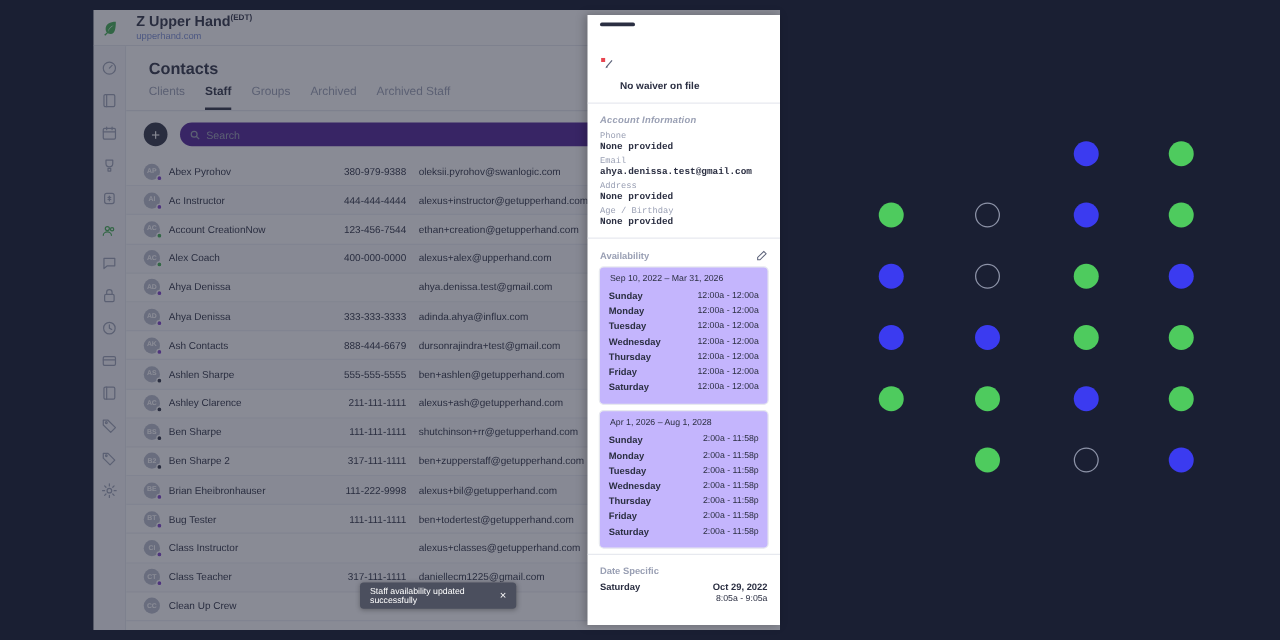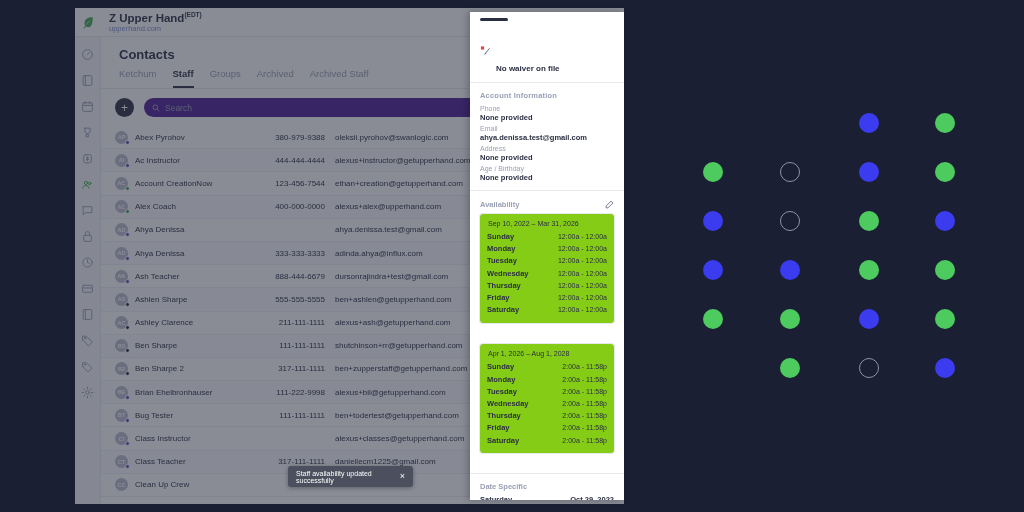--- a/index.html
+++ b/index.html
@@ -115,35 +115,36 @@
 
   .waiver-row {
     display:flex; align-items:center; gap:5px; padding:8px 10px 9px 10px;
     border-bottom:1px solid #e7e9ef;
   }
   .waiver-row .label { font-size:8px; font-weight:bold; color:#2b2f42;margin-top:35px; }
 
   .sect-title {
     font-size:7.5px; font-weight:bold; color:#9aa0b4; padding:8px 10px 2px 10px;
     letter-spacing:.2px;
-  }
-  .field { padding:3px 10px 0 10px; }
+    font-style:italic;
+  }
+  .field { padding:3px 10px 0 10px;font-family:Liberation Mono, monospace; }
   .field .k { font-size:7px; color:#9aa0b4; }
   .field .v { font-size:7.5px; font-weight:bold; color:#2b2f42; margin-top:1px; }
 
   .avail-head {
     display:flex; align-items:center; justify-content:space-between;
     padding:9px 10px 4px 10px; border-top:1px solid #e7e9ef; margin-top:8px;
   }
   .avail-head .t { font-size:7.5px; font-weight:bold; color:#9aa0b4; }
   .pencil { width:9px; height:9px; color:#5c6279; }
 
   .avail-card {
-    margin:0 9px 19px 9px; border:1px solid #e7e9ef; border-radius:4px; padding:6px 7px 7px 7px;
-    background:#84cc16;
+    margin:0 9px 4px 9px; border:1px solid #e7e9ef; border-radius:4px; padding:6px 7px 7px 7px;
+    background:#c4b5fd;
   }
   .avail-range { font-size:7px; color:#2b2f42; margin-bottom:4px; padding-left:1px; }
   .avail-line { display:flex; justify-content:space-between; align-items:center; padding:1.6px 0; }
   .avail-line .d { font-size:7.5px; font-weight:bold; color:#2b2f42; }
   .avail-line .h { font-size:7px; color:#2b2f42; }
 
   .ds-head { border-top:1px solid #e7e9ef; padding:8px 10px 2px 10px; font-size:7.5px; font-weight:bold; color:#9aa0b4; }
   .ds-row { display:flex; justify-content:space-between; padding:2px 10px 0 10px; }
   .ds-row .d { font-size:7.5px; font-weight:bold; color:#2b2f42; }
   .ds-row .v { font-size:7.5px; font-weight:bold; color:#2b2f42;margin-left:48px; }
@@ -276,21 +277,21 @@
           <circle cx="12" cy="12" r="3.4"></circle>
           <path d="M12 2v3M12 19v3M2 12h3M19 12h3M5 5l2 2M17 17l2 2M19 5l-2 2M7 17l-2 2"></path>
         </svg>
       </div>
     </div>
 
   <div id="content">
     <div id="page-title">Contacts</div>
 
     <div id="tabs">
-        <div class="tab">Ketchum</div>
+        <div class="tab">Clients</div>
         <div class="tab active">Staff</div>
         <div class="tab">Groups</div>
         <div class="tab">Archived</div>
         <div class="tab">Archived Staff</div>
       </div>
 
     <div id="toolbar">
       <div id="add-btn">+</div>
       <div id="search-box">
         <svg width="8" height="8" viewBox="0 0 24 24" fill="none" stroke="#9aa0b4" stroke-width="3">
@@ -364,21 +365,21 @@
           <span class="c-phone">333-333-3333</span>
           <span class="c-email">adinda.ahya@influx.com</span>
           <span class="c-tags">
             <span class="tag-letter">S</span>
             <span class="tag-letter">M</span>
             <span class="tag-letter">T</span>
           </span>
         </div>
         <div class="row">
           <span class="avatar">AK<span class="badge purple"></span></span>
-          <span class="c-name">Ash Teacher</span>
+          <span class="c-name">Ash Contacts</span>
           <span class="c-phone">888-444-6679</span>
           <span class="c-email">dursonrajindra+test@gmail.com</span>
           <span class="c-tags">
             <span class="tag-letter">S</span>
             <span class="tag-letter">M</span>
             <span class="tag-letter">T</span>
           </span>
         </div>
         <div class="row alt">
           <span class="avatar">AS<span class="badge dark"></span></span>

